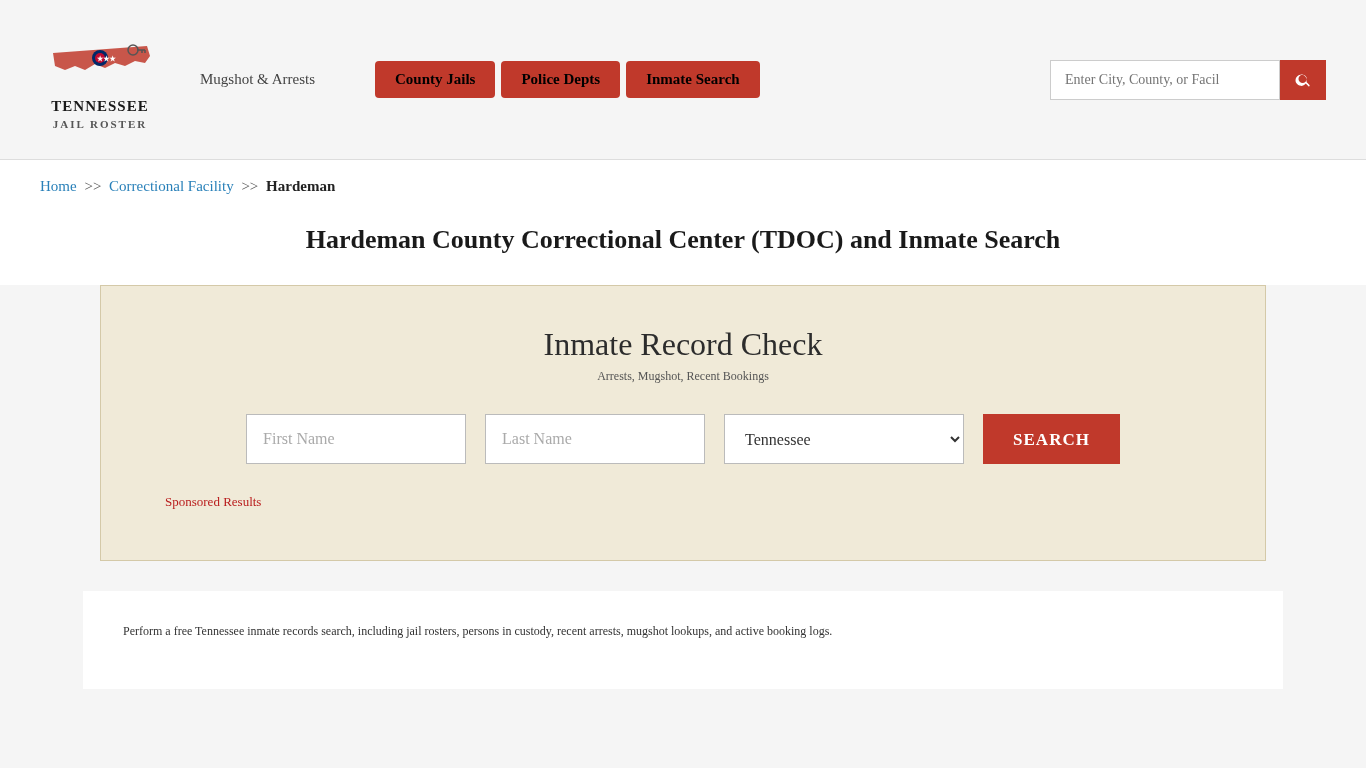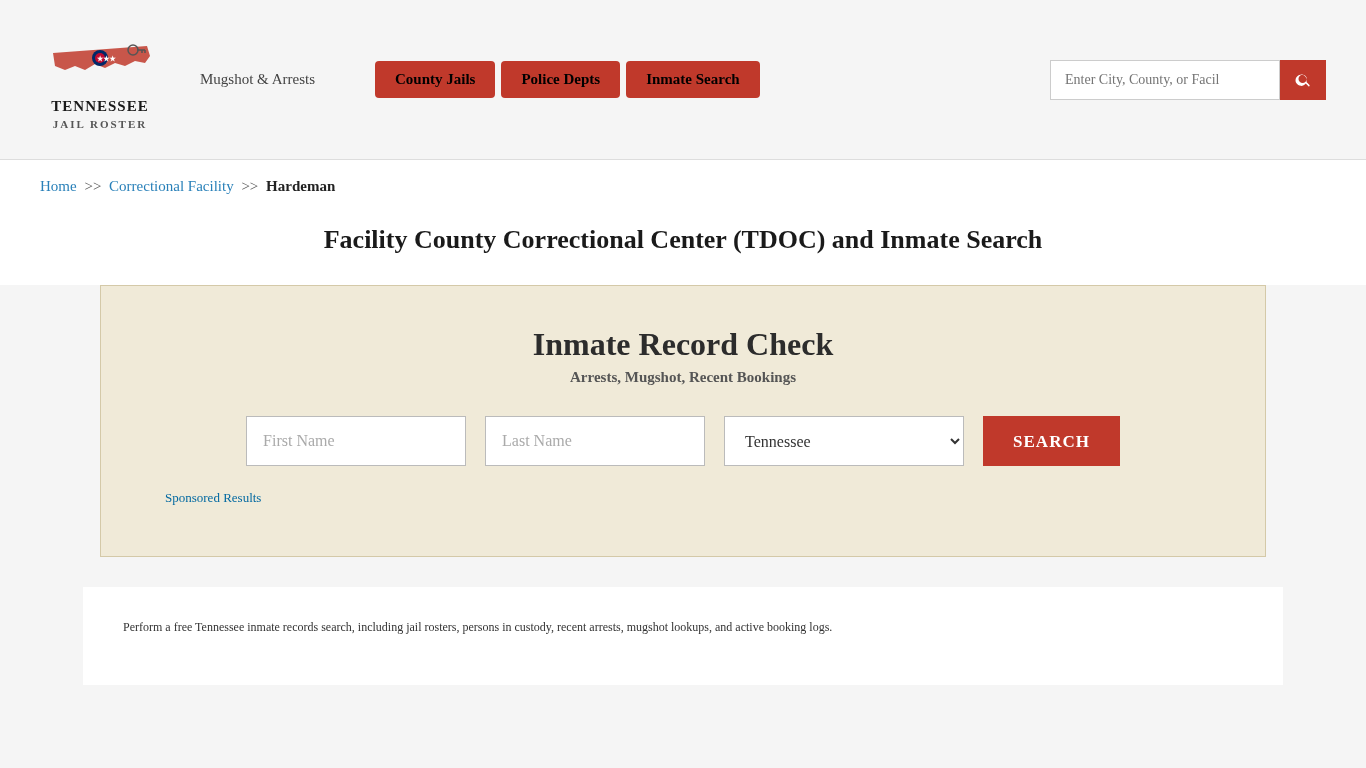--- a/index.html
+++ b/index.html
@@ -117,30 +117,29 @@
     
     .search-box {
       background: #f0ead8;
       border: 1px solid #d4c9a8;
       margin: 0 100px 30px 100px;
       padding: 40px 60px 50px 60px;
       text-align: center;
     }
     .inmate-title {
       font-size: 32px;
-      font-weight: bold;
+      font-weight: normal;
       color: #2c2c2c;
       margin-bottom: 6px;
       font-family: Georgia, serif;
     }
     .inmate-subtitle {
-      font-size: 15px;
+      font-size: 12px;
       color: #555;
       margin-bottom: 30px;
-      font-weight: bold;
     }
     .form-row {
       display: flex;
       gap: 19px;
       justify-content: center;
       align-items: center;
     }
     .form-input {
       padding: 12px 16px;
       border: 1px solid #bbb;
@@ -171,24 +170,24 @@
       border: none;
       padding: 16px 30px;
       height: 50px;
       font-size: 17px;
       font-weight: bold;
       letter-spacing: 1px;
       cursor: pointer;
       font-family: Georgia, serif;
     }
     .sponsored {
-      margin-top: 24px;
+      margin-top: 30px;
       text-align: left;
       font-size: 13px;
-      color: #0369a1;
+      color: #b91c1c;
       padding-left: 4px;
     }
 
     
     .content {
       background: #fff;
       padding: 30px 40px 30px 40px;
       max-width: 1200px;
       margin: 0 auto;
       font-size: 12px;
@@ -253,21 +252,21 @@
 
 <div class="breadcrumb">
   <a href="#">Home</a>
   <span class="sep">&gt;&gt;</span>
   <a href="#">Correctional Facility</a>
   <span class="sep">&gt;&gt;</span>
   <span class="current">Hardeman</span>
 </div>
 
 <div class="page-title-section">
-  <h1 class="page-title">Facility County Correctional Center (TDOC) and Inmate Search</h1>
+  <h1 class="page-title">Hardeman County Correctional Center (TDOC) and Inmate Search</h1>
 </div>
 
 <div class="search-box">
   <div class="inmate-title">Inmate Record Check</div>
   <div class="inmate-subtitle">Arrests, Mugshot, Recent Bookings</div>
   <div class="form-row">
     <input class="form-input" type="text" placeholder="First Name" style="">
     <input class="form-input" type="text" placeholder="Last Name" style="">
     <select class="form-select">
       <option>Tennessee</option>

